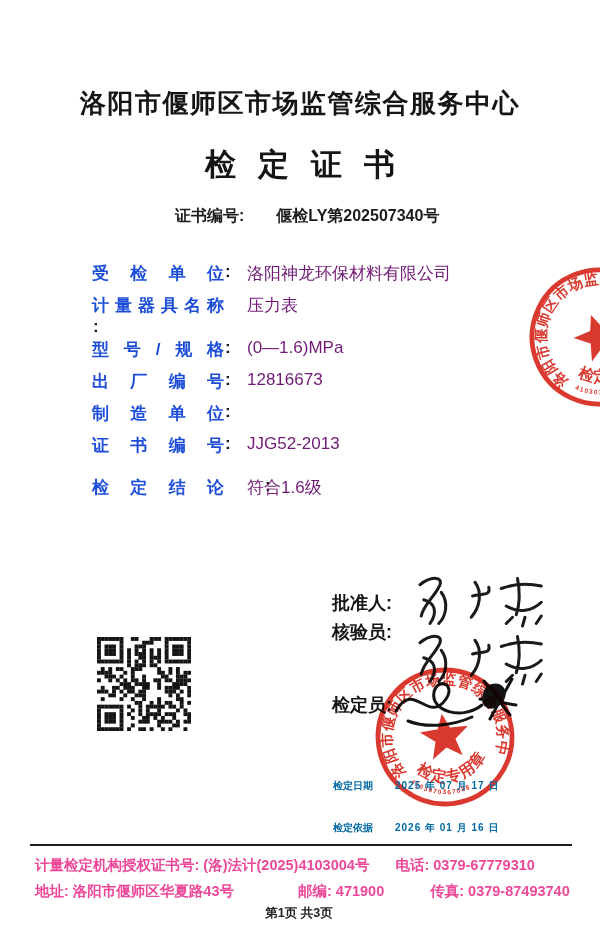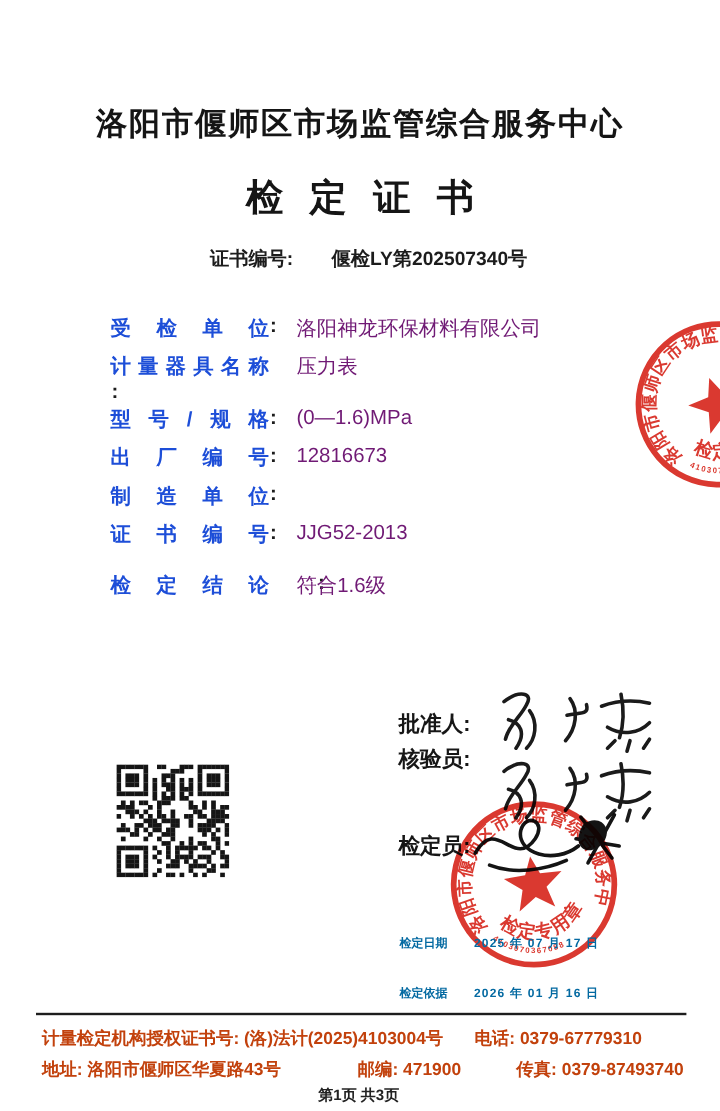--- a/index.html
+++ b/index.html
@@ -38,21 +38,21 @@
   
   .sig-row{left:332px;font-size:18px;font-weight:700;color:#161616;}
   .s1{top:591px;} .s2{top:620px;} .s3{top:693px;}
   .sig-svg{mix-blend-mode:multiply;}
   
   .date-row{left:333px;font-size:10px;font-weight:700;white-space:nowrap;color:#0369a1;}
   .d1{top:779px;} .d2{top:821px;}
   .date-row .val{margin-left:22px;font-weight:700;letter-spacing:1px;}
   
   .divider{top:844px;left:30px;width:542px;height:2px;background:#1d1d1d;}
-  .foot{left:35px;width:540px;font-size:14.5px;font-weight:700;color:#c2410c;white-space:nowrap;}
+  .foot{left:35px;width:540px;font-size:14.5px;font-weight:700;color:#ec4899;white-space:nowrap;}
   .f1{top:856px;} .f2{top:882px;}
   .foot .seg{margin-right:26px;}
   .page-ind{top:905px;left:0;width:598px;text-align:center;font-size:12.5px;font-weight:600;color:#222;}
   
   .stamp{mix-blend-mode:multiply;opacity:0.92;}
   .stamp-main{top:652px;left:360px;}
   .stamp-side{top:252px;left:514px;}
   
   .qr-box{top:637px;left:97px;width:94px;height:94px;}
 </style>

